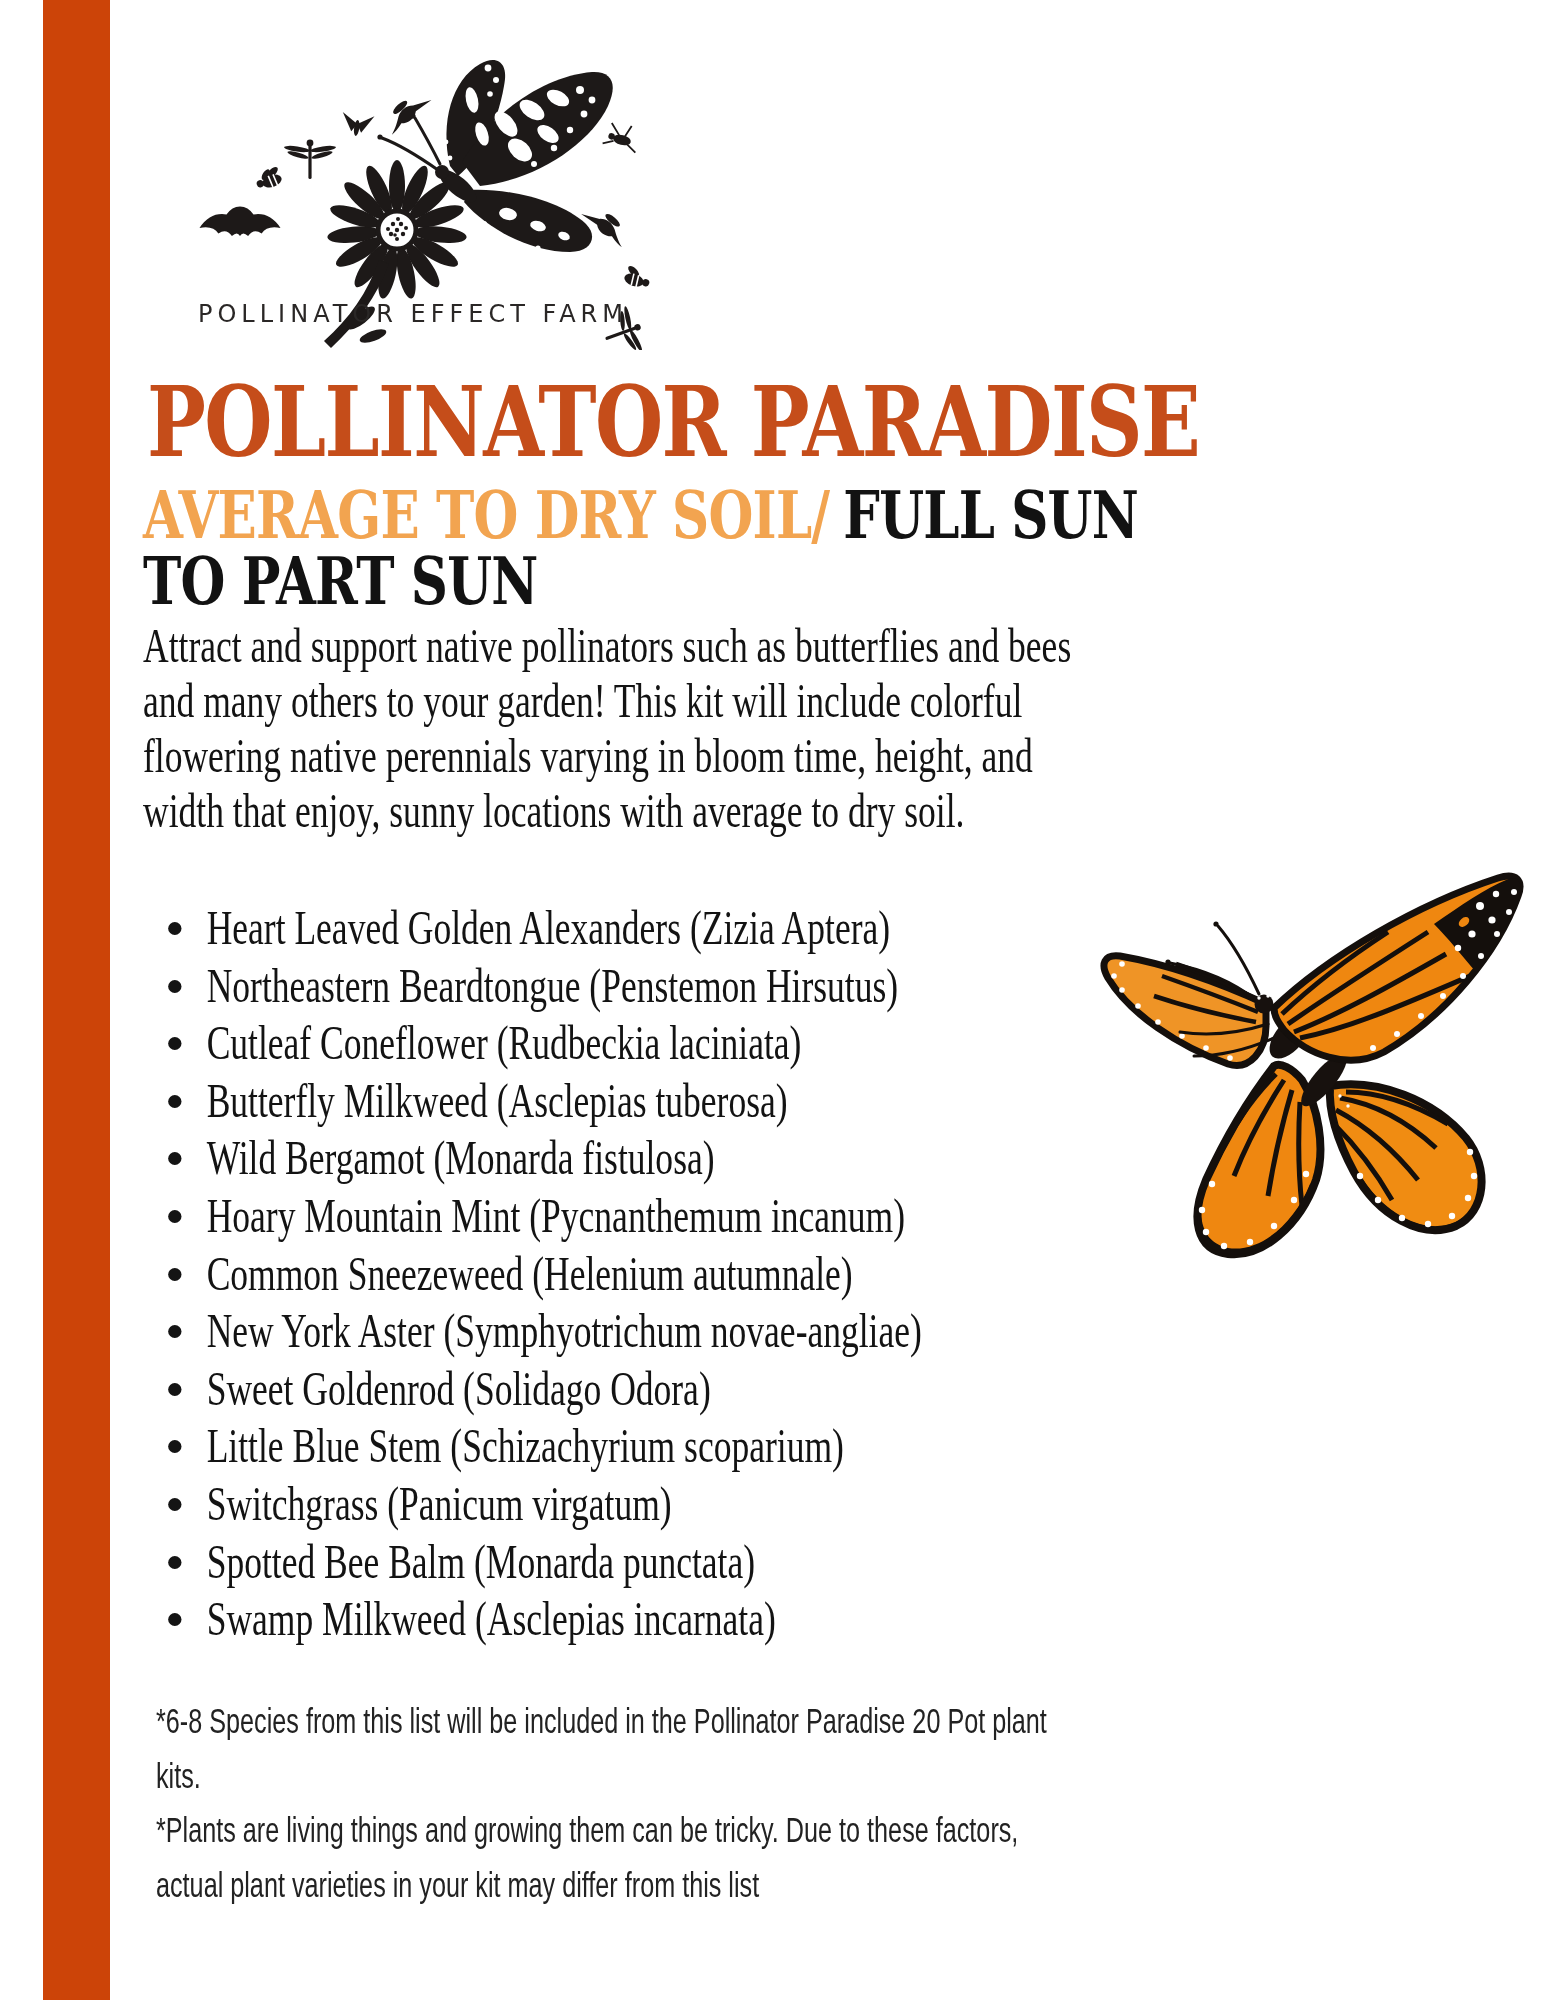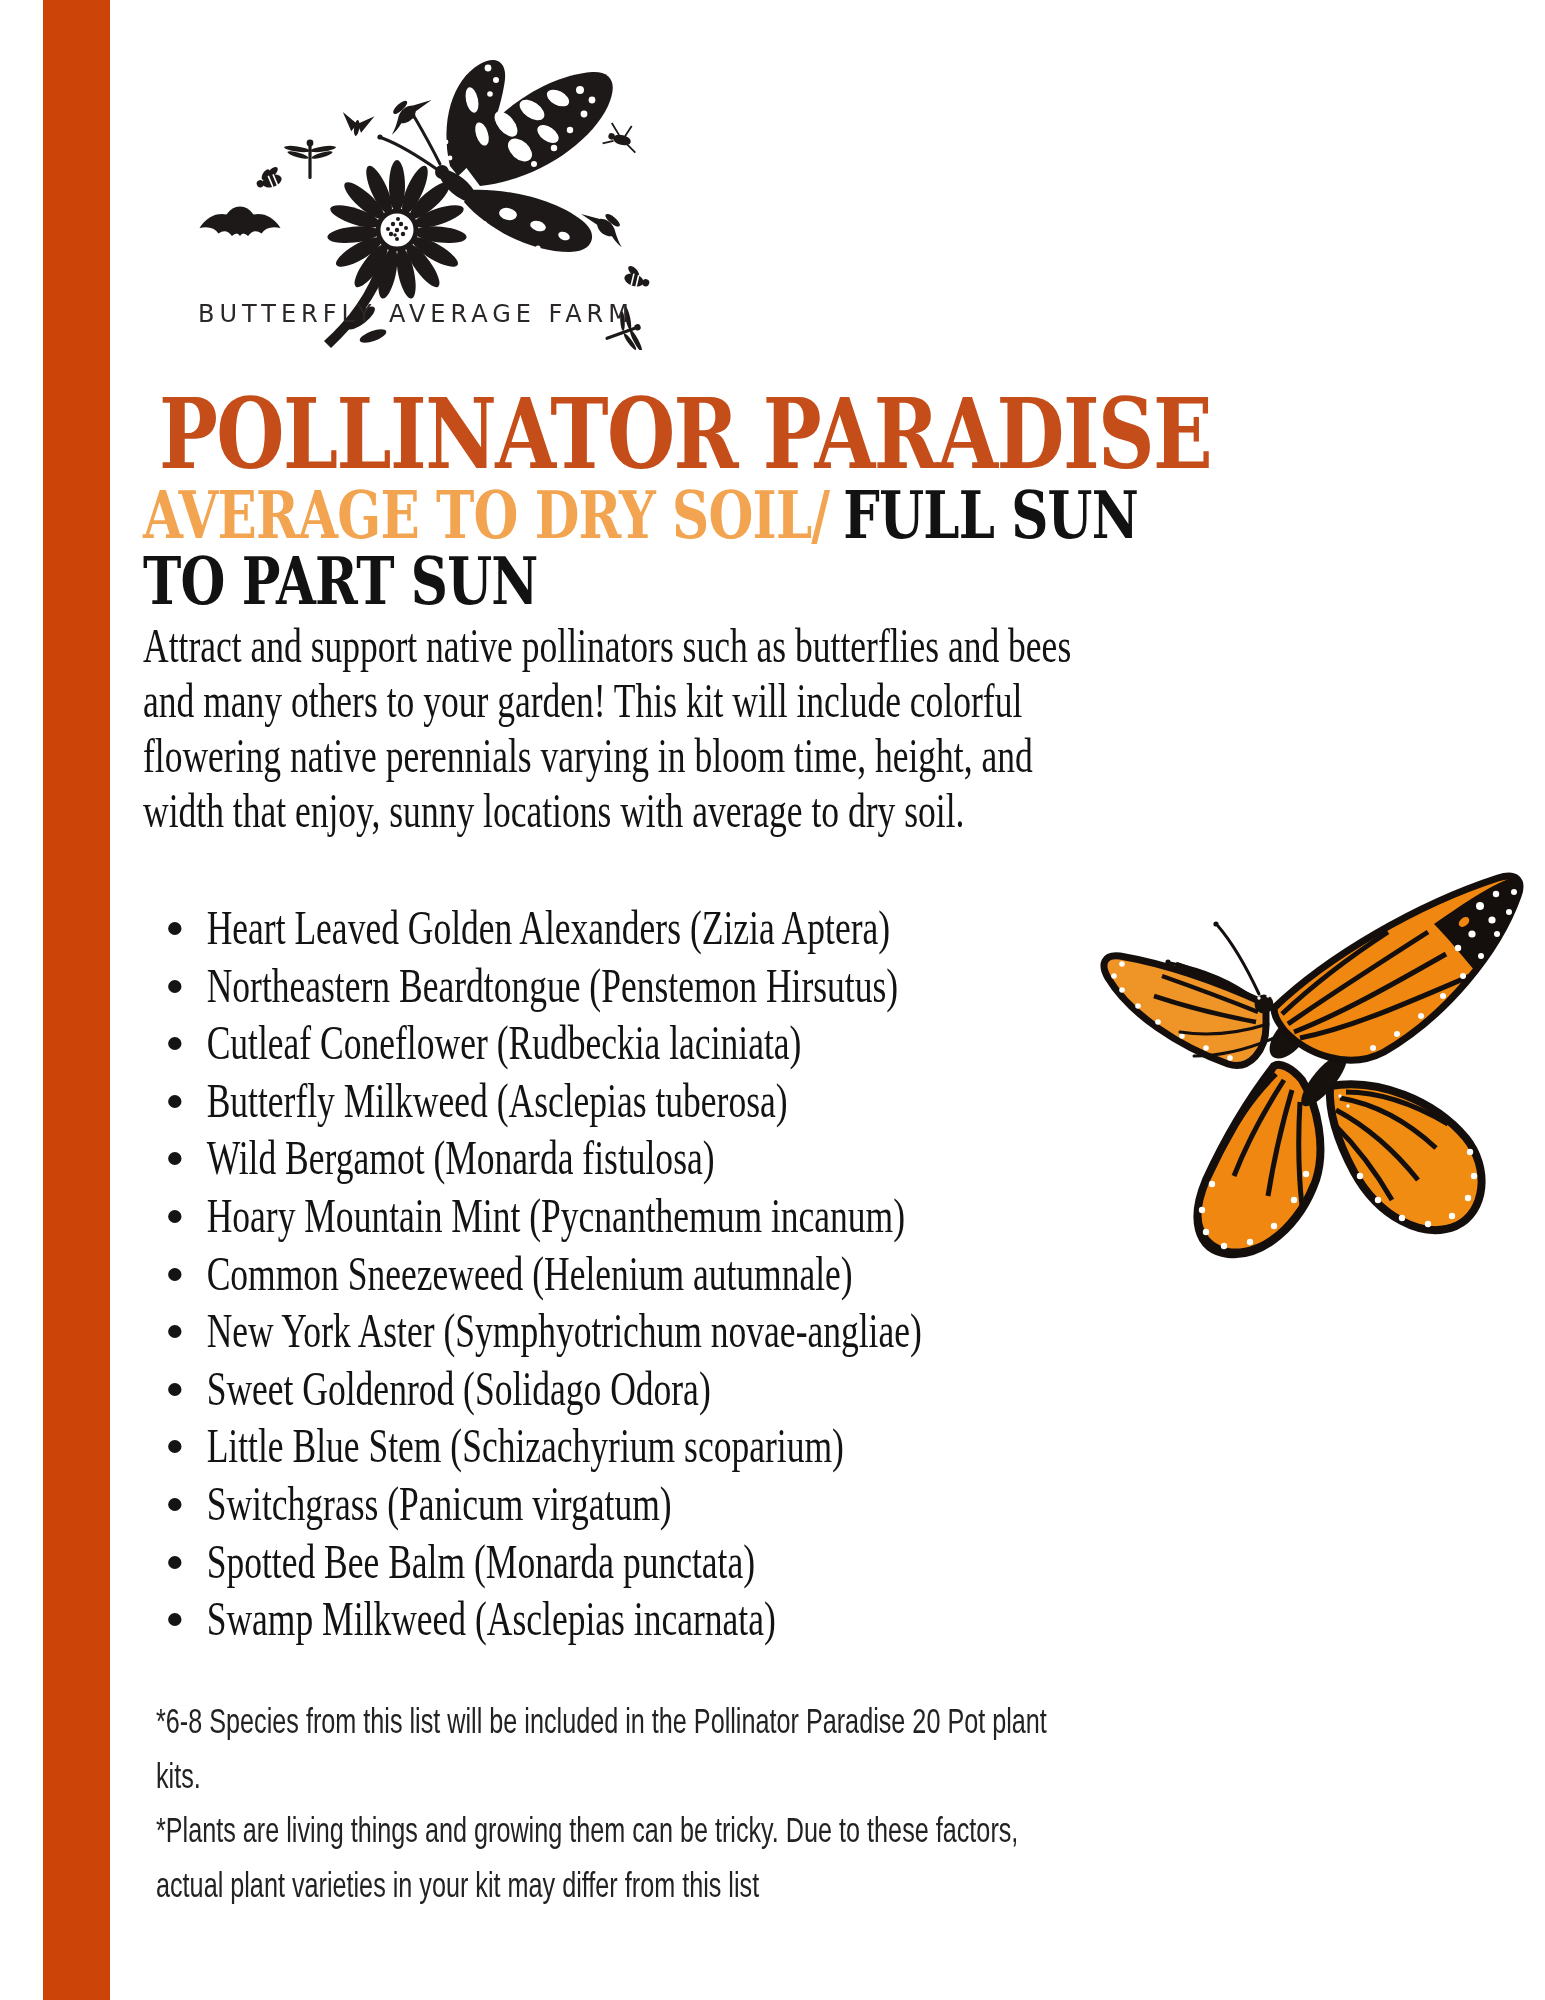--- a/index.html
+++ b/index.html
@@ -6,21 +6,21 @@
   .page{position:relative;width:1545px;height:2000px;background:#ffffff;overflow:hidden;
         font-family:"Liberation Serif", serif;color:#121212;}
   .accent-bar{position:absolute;left:43px;top:0;width:67px;height:2000px;background:#cc4408;}
 
   .logo-art{position:absolute;left:140px;top:38px;width:520px;height:312px;}
   .farm-name{position:absolute;left:198px;top:300px;white-space:nowrap;
              font-family:"DejaVu Sans", sans-serif;font-size:24px;letter-spacing:5px;
              color:#2a2726;font-weight:500;}
 
   .sq{display:inline-block;transform-origin:left top;white-space:nowrap;}
-  .title{position:absolute;left:143px;top:368px;margin:16px;
+  .title{position:absolute;left:143px;top:368px;margin:4px;
          font-family:"DejaVu Serif", serif;font-weight:bold;font-size:98px;line-height:100px;
          letter-spacing:-2px;color:#c54d1a;}
   .title .sq{transform:scaleX(0.80);}
   .subtitle{position:absolute;left:143px;margin:0;font-family:"DejaVu Serif", serif;
             font-weight:bold;font-size:66px;line-height:66px;letter-spacing:-1px;}
   .subtitle .sq{transform:scaleX(0.78);}
   .subtitle-1{top:482px;}
   .subtitle-2{top:548px;color:#121212;}
   .soil-part{color:#f2a450;}
   .sun-part{color:#121212;margin-left:18px;}
@@ -175,21 +175,21 @@
         <rect x="-1.6" y="-6" width="3.2" height="32" rx="1.6"></rect>
         <circle cx="0" cy="-8" r="3.2"></circle>
         <ellipse cx="-12" cy="-2" rx="12" ry="2.4" transform="rotate(8 -12 -2)"></ellipse>
         <ellipse cx="12" cy="-2" rx="12" ry="2.4" transform="rotate(-8 12 -2)"></ellipse>
         <ellipse cx="-11" cy="4" rx="10" ry="2.2" transform="rotate(16 -11 4)"></ellipse>
         <ellipse cx="11" cy="4" rx="10" ry="2.2" transform="rotate(-16 11 4)"></ellipse>
       </g>
     </g>
   </svg>
 
-  <div class="farm-name">BUTTERFLY AVERAGE FARM</div>
+  <div class="farm-name">POLLINATOR EFFECT FARM</div>
 
   <h1 class="title"><span class="sq">POLLINATOR PARADISE</span></h1>
 
   <div class="subtitle subtitle-2"><span class="sq">TO PART SUN</span></div>
   <div class="subtitle subtitle-1"><span class="sq"><span class="soil-part">AVERAGE TO DRY SOIL/</span><span class="sun-part">FULL SUN</span></span></div>
 
   <p class="intro">Attract and support native pollinators such as butterflies and bees and many others to your garden! This kit will include colorful flowering native perennials varying in bloom time, height, and width that enjoy, sunny locations with average to dry soil.</p>
 
   <ul class="plants">
     <li><span class="dot"></span><span>Heart Leaved Golden Alexanders (Zizia Aptera)</span></li>

